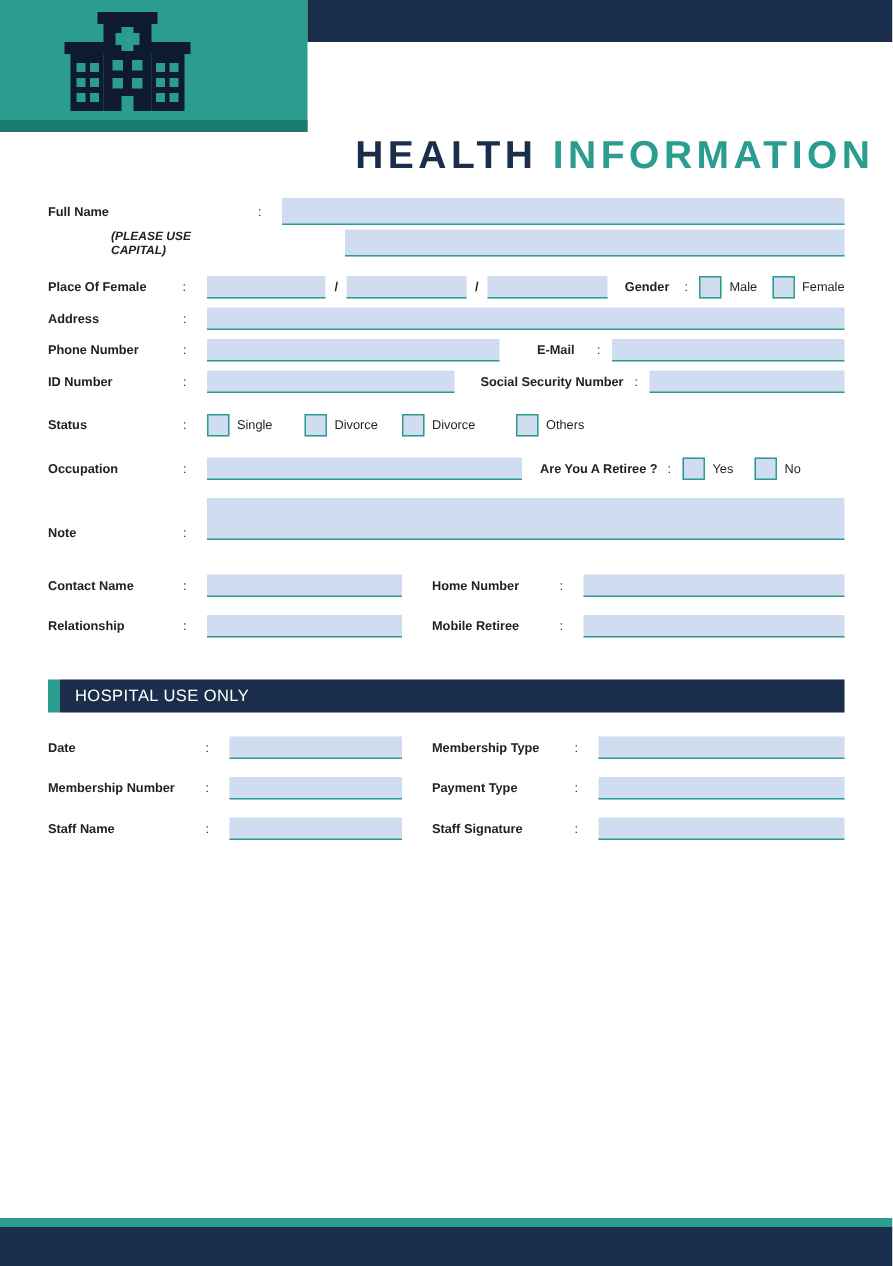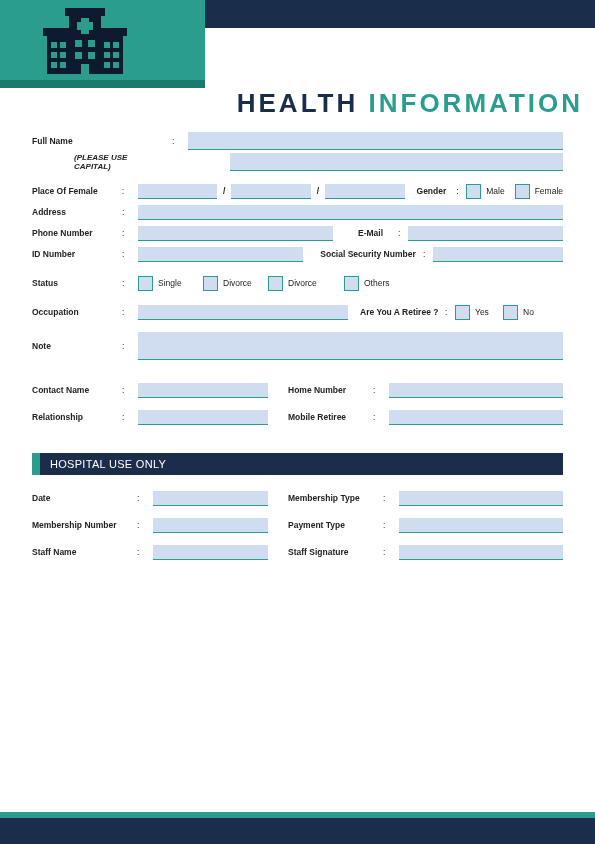--- a/index.html
+++ b/index.html
@@ -146,21 +146,21 @@
       <div class="field" style="width:210px"></div>
       <div style="width:12px"></div>
       <div class="subtle" style="width:85px">Are You A Retiree ?</div>
       <div class="colon" style="width:10px">:</div>
       <span class="chk"></span>
       <span class="opt-txt" style="width:28px">Yes</span>
       <span class="chk"></span>
       <span class="opt-txt">No</span>
     </div>
     <div class="gap"></div>
-    <div class="row" style="align-items:center">
+    <div class="row" style="align-items:flex-end">
       <div class="lbl">Note</div>
       <div class="colon">:</div>
       <div class="field" style="flex:1;height:28px"></div>
     </div>
   </div>
 
   <div class="form-area">
     <div class="row">
       <div class="lbl">Contact Name</div>
       <div class="colon">:</div>

